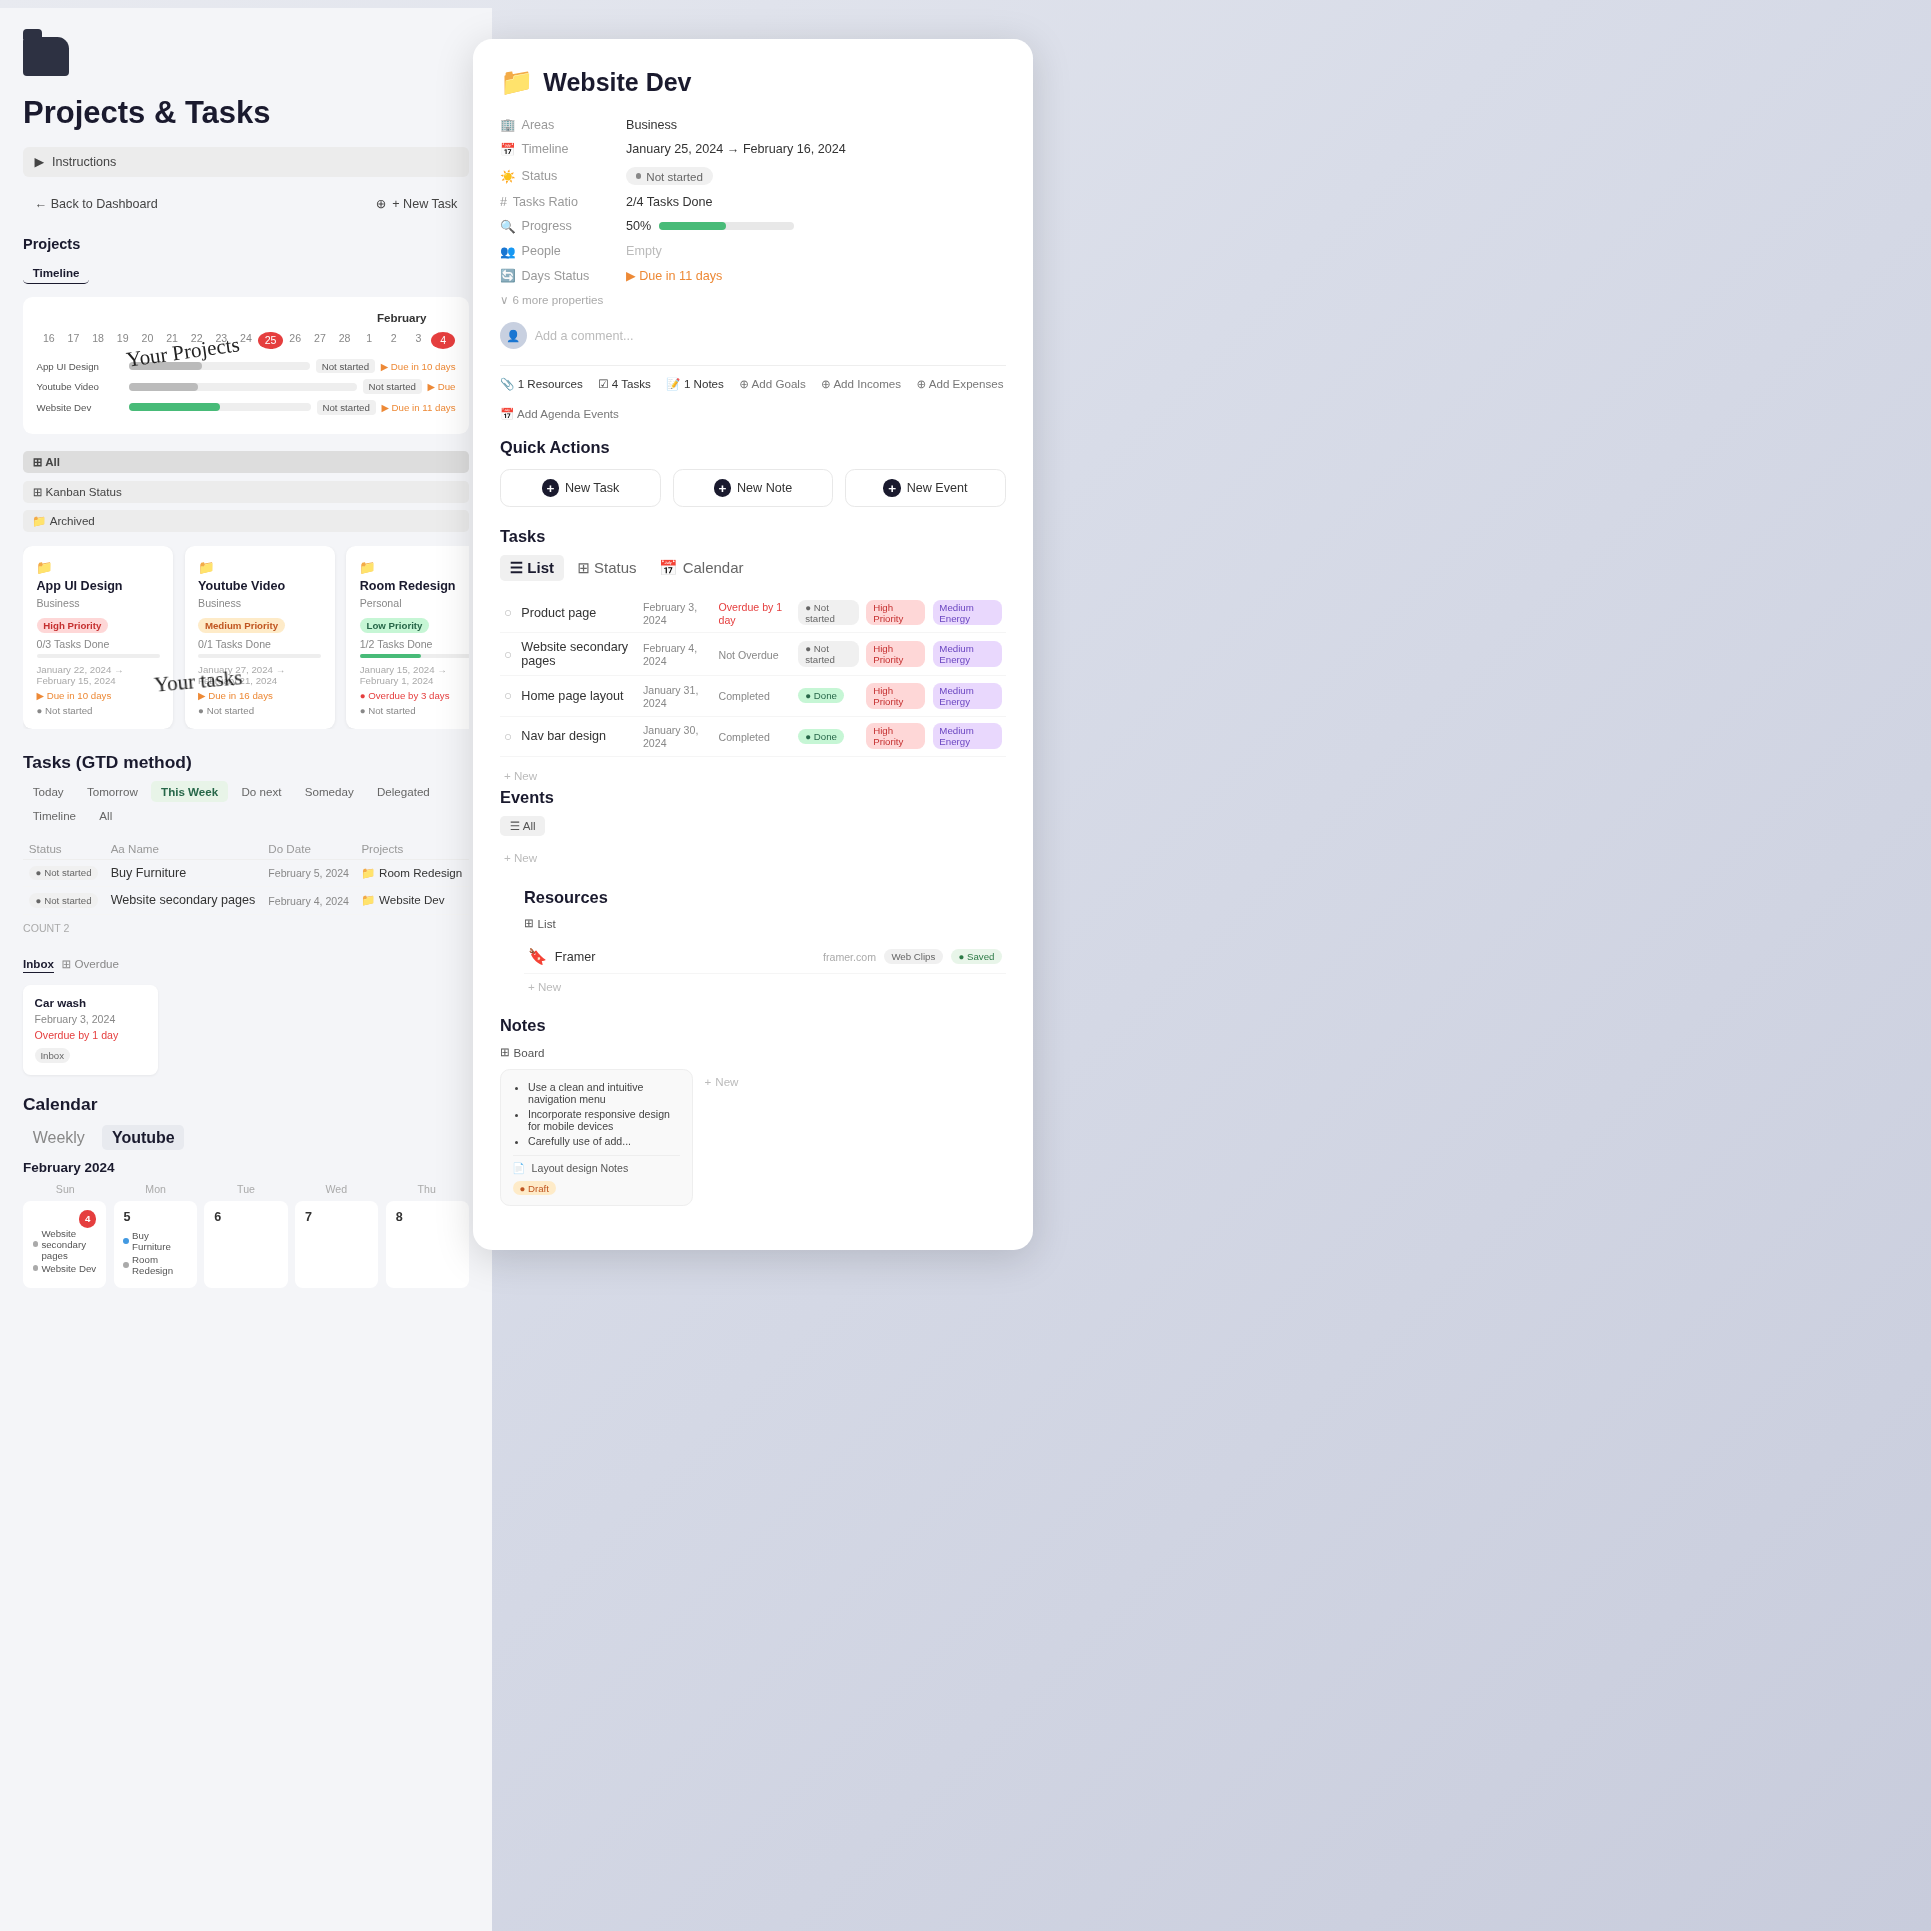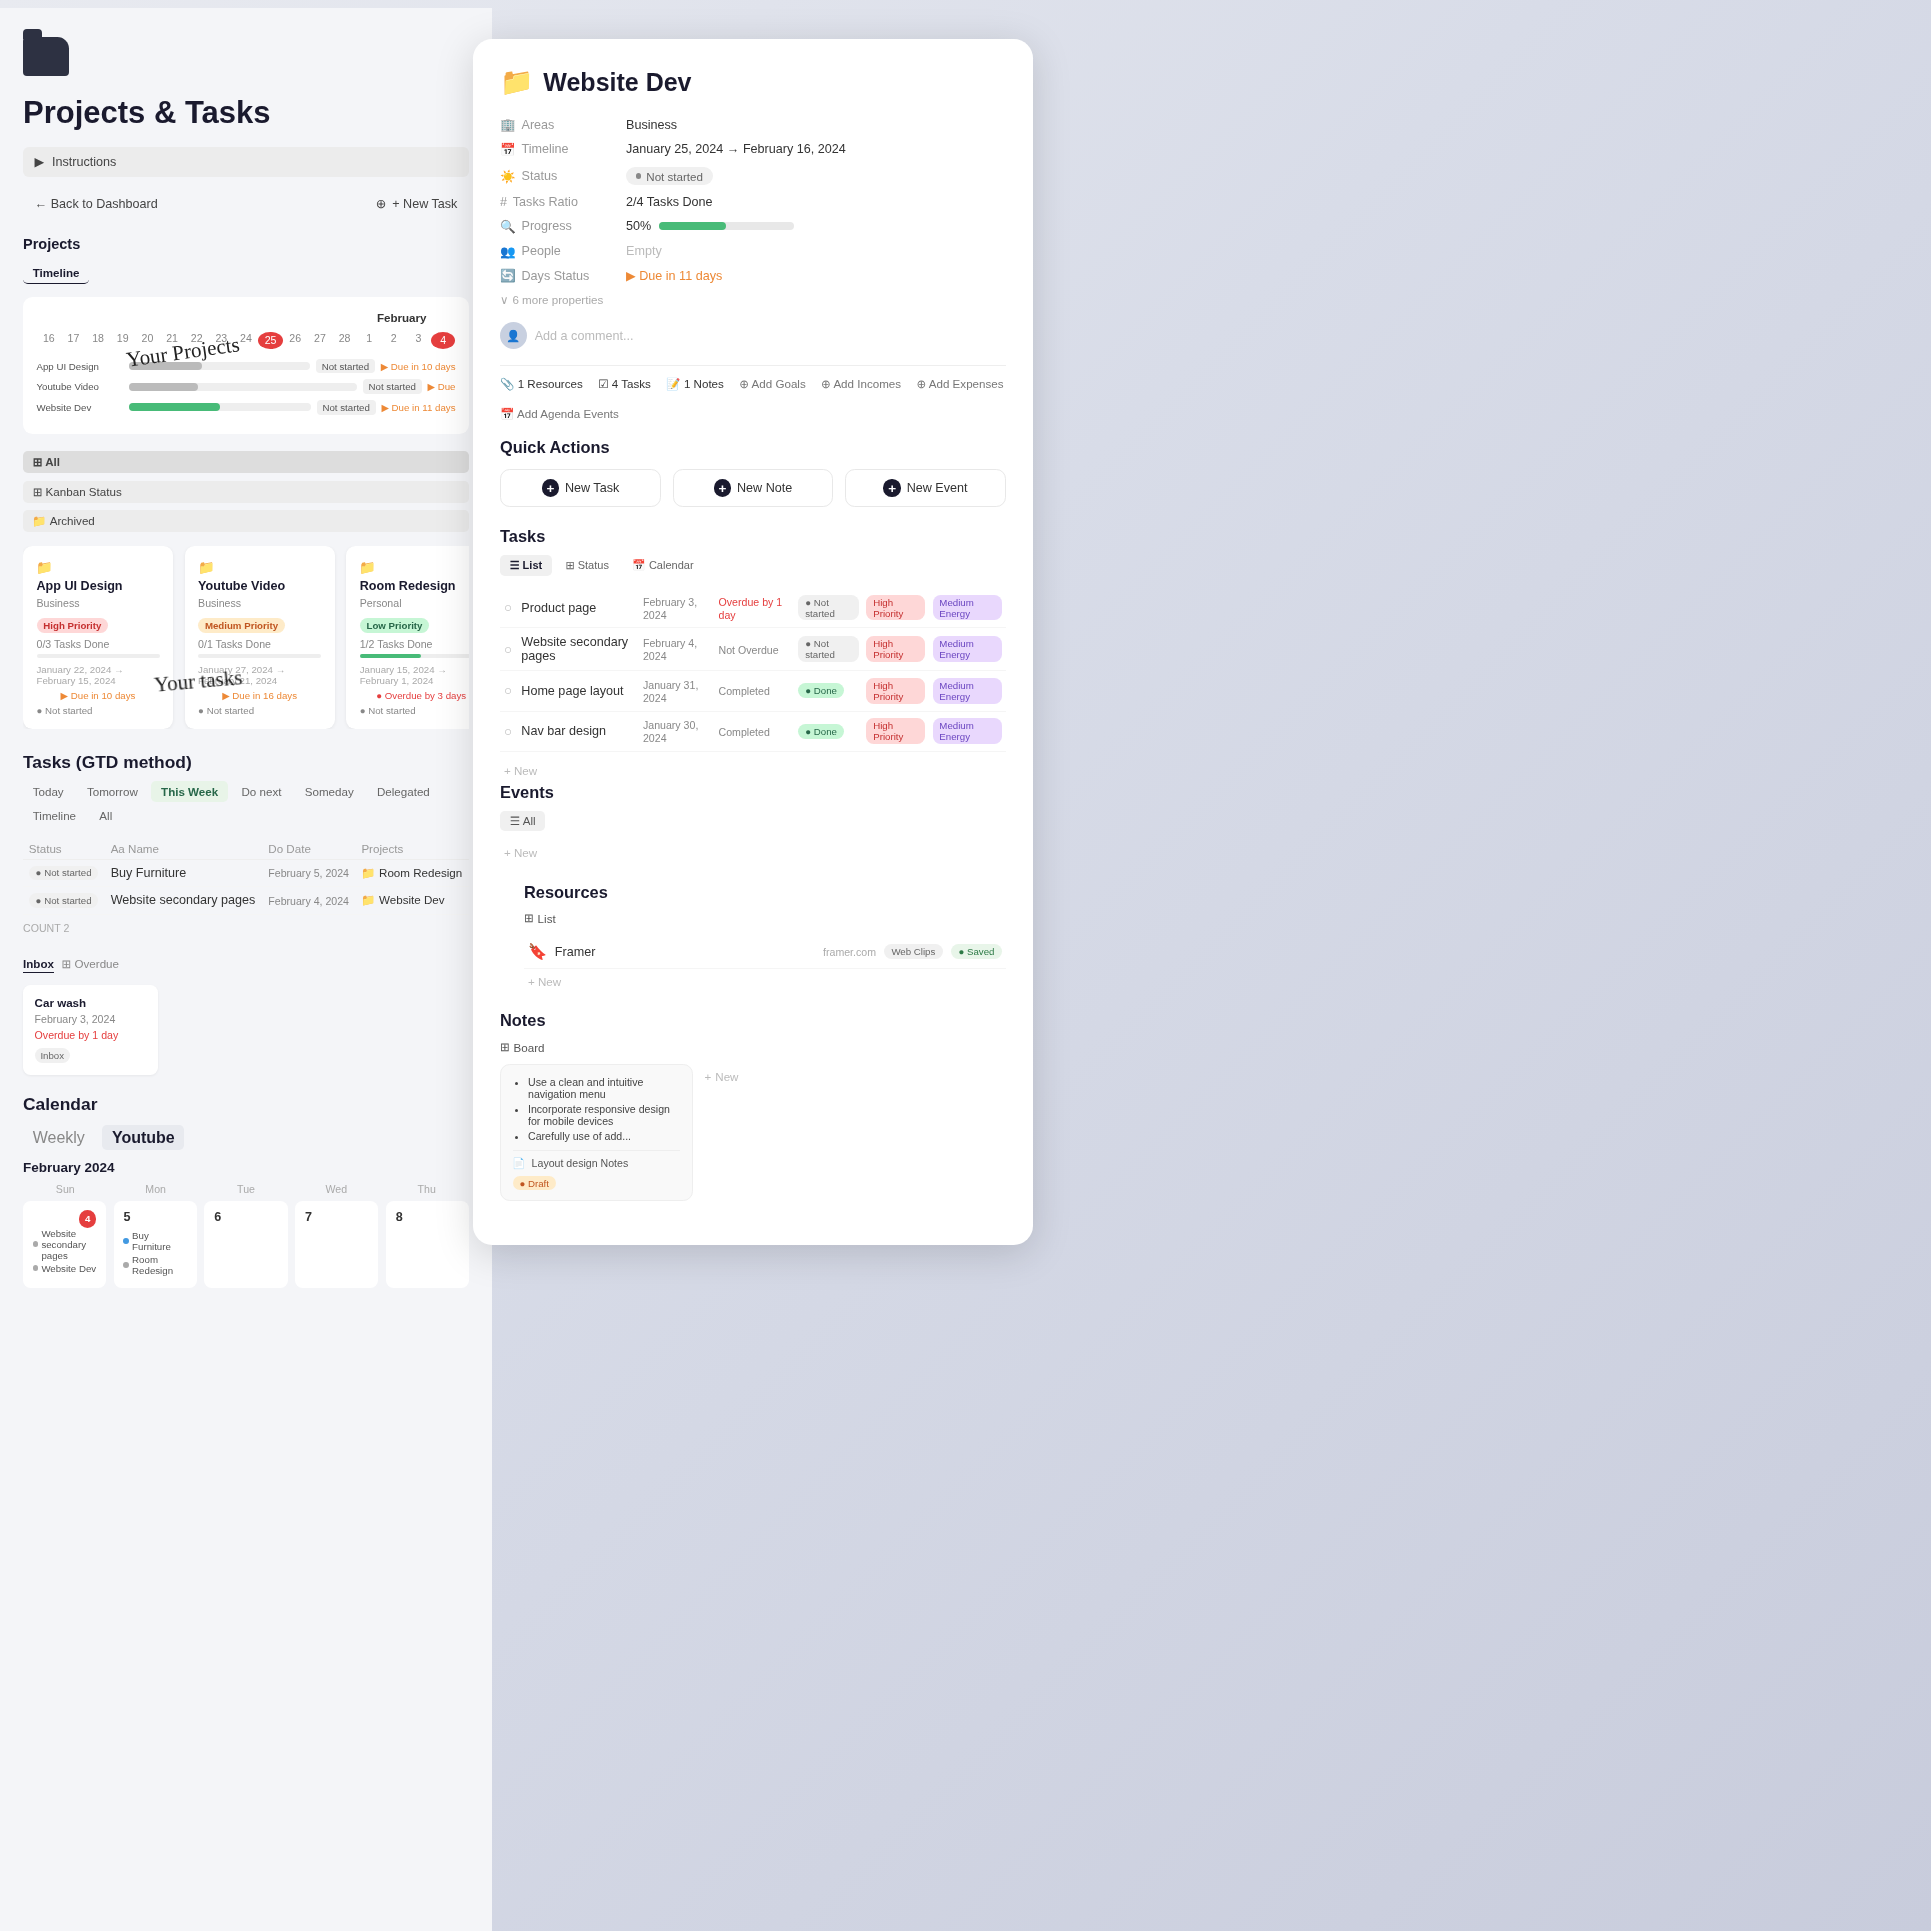--- a/index.html
+++ b/index.html
@@ -166,21 +166,20 @@
     .not-started-badge {
       font-size: 9.7px;
       padding: 1.9px 5.8px;
       border-radius: 3.9px;
       background: #f0f0f0;
       color: #555;
     }
     .due-badge {
       font-size: 9.7px;
       color: #e53e3e;
-      text-align: center;
     }
     .due-badge.orange { color: #ed8936; }
 
     
     .filter-bar {
       display: flex;
       gap: 7.7px;
       margin-bottom: 13.5px;
       flex-direction: column;
     }
@@ -502,21 +501,21 @@
       color: #1a1a2e;
       margin-bottom: 9.7px;
     }
     .detail-tabs {
       display: flex;
       gap: 3.9px;
       margin-bottom: 11.6px;
     }
     .detail-tab {
       padding: 3.9px 9.7px;
-      font-size: 11px;
+      font-size: 15px;
       border-radius: 4.8px;
       cursor: pointer;
       color: #666;
       border: none;
       background: transparent;
     }
     .detail-tab.active {
       background: #f0f0f0;
       color: #1a1a2e;
       font-weight: 600;

